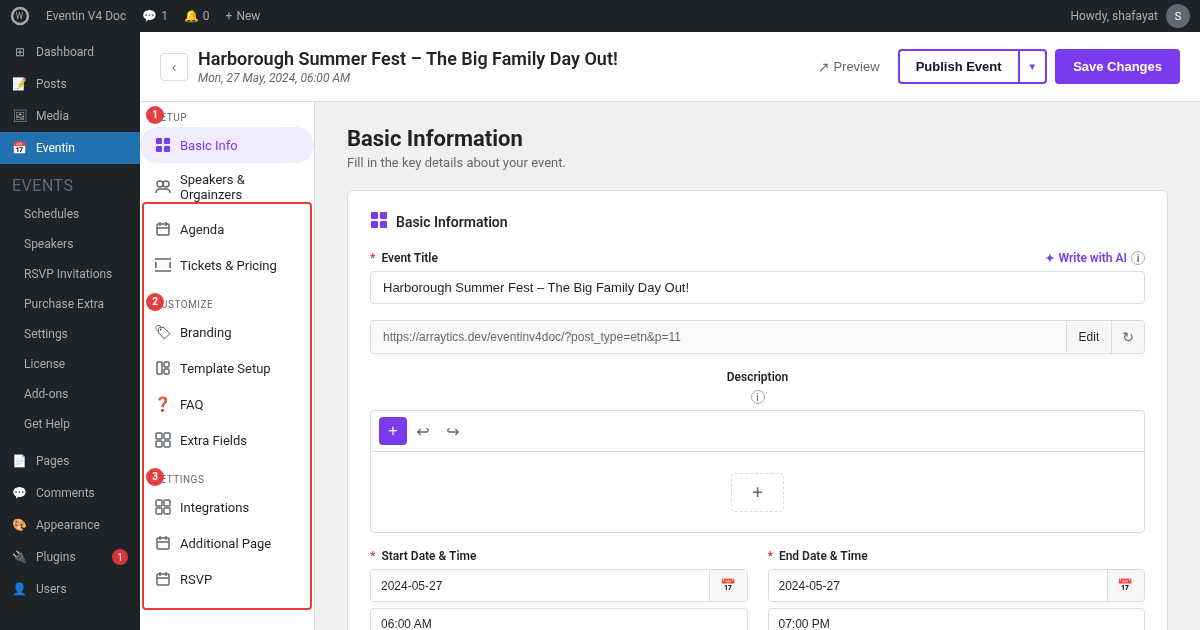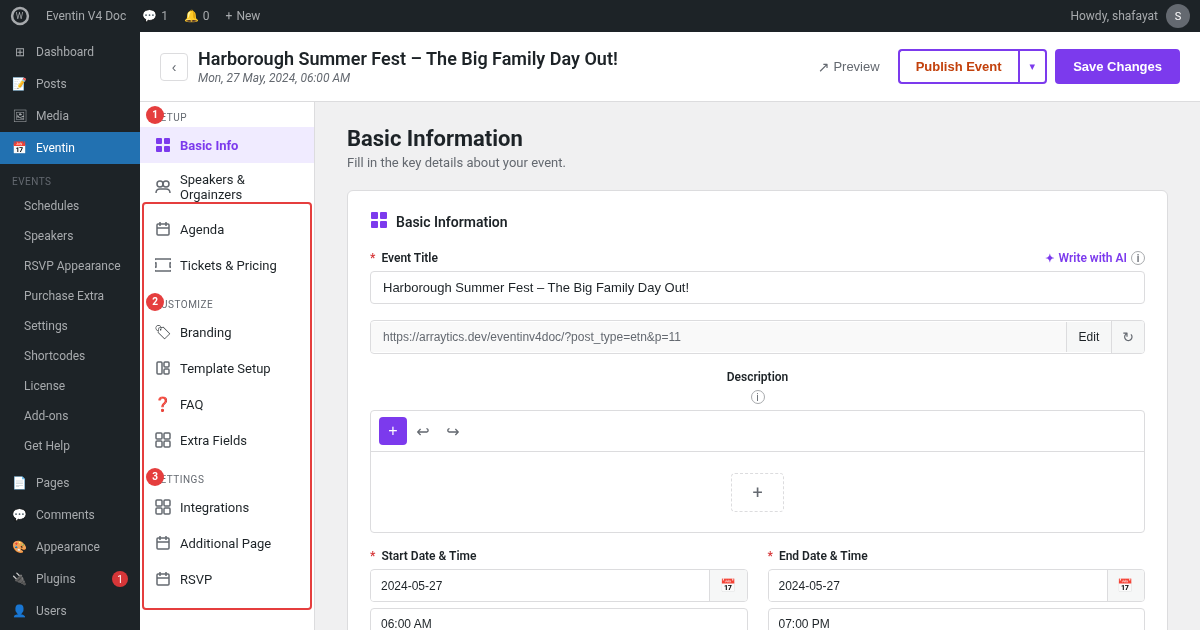--- a/index.html
+++ b/index.html
@@ -58,21 +58,21 @@
       gap: 8px;
       padding: 8px 12px;
       cursor: pointer;
       font-size: 12px;
       color: #a7aaad;
     }
     .sidebar-item.active { background: #2271b1; color: #fff; }
     .sidebar-icon { width: 16px; height: 16px; display: flex; align-items: center; justify-content: center; flex-shrink: 0; }
     .sidebar-section-label {
       padding: 12px 12px 4px;
-      font-size: 10px;
+      font-size: 16px;
       color: #646970;
       text-transform: uppercase;
       letter-spacing: 0.5px;
     }
     .sidebar-submenu { padding-left: 24px; }
 
     
     .content-area {
       flex: 1;
       display: flex;
@@ -136,21 +136,21 @@
       gap: 4px;
       padding: 6px 10px;
     }
     .publish-btn-group {
       display: flex;
       align-items: stretch;
     }
     .publish-btn {
       background: #fff;
       border: 2px solid #7c3aed;
-      color: #c2410c;
+      color: #0f172a;
       padding: 8px 16px;
       font-size: 13px;
       font-weight: 600;
       cursor: pointer;
       border-right: none;
       border-radius: 4px 0 0 4px;
     }
     .publish-dropdown {
       background: #fff;
       border: 2px solid #7c3aed;
@@ -212,21 +212,22 @@
       gap: 8px;
       padding: 9px 14px;
       cursor: pointer;
       font-size: 13px;
       color: #1d2327;
       position: relative;
     }
     .nav-item.active {
       background: #f0ebff;
       color: #7c3aed;
-      font-weight: 700;
+      font-weight: 400;
+      border-radius: 18px;
     }
     .nav-item-icon {
       width: 18px; height: 18px;
       display: flex; align-items: center; justify-content: center;
       flex-shrink: 0;
       font-size: 14px;
     }
     .badge-num {
       position: absolute;
       left: 6px;
@@ -511,30 +512,27 @@
     </div>
 
     <div class="sidebar-section-label">Events</div>
     <div class="sidebar-item sidebar-submenu">
         <span>Schedules</span>
       </div>
     <div class="sidebar-item sidebar-submenu">
         <span>Speakers</span>
       </div>
     <div class="sidebar-item sidebar-submenu">
-        <span>RSVP Appearance</span>
+        <span>RSVP Invitations</span>
       </div>
     <div class="sidebar-item sidebar-submenu">
         <span>Purchase Extra</span>
       </div>
     <div class="sidebar-item sidebar-submenu">
         <span>Settings</span>
-      </div>
-    <div class="sidebar-item sidebar-submenu">
-        <span>Shortcodes</span>
       </div>
     <div class="sidebar-item sidebar-submenu">
         <span>License</span>
       </div>
     <div class="sidebar-item sidebar-submenu">
         <span>Add-ons</span>
       </div>
     <div class="sidebar-item sidebar-submenu">
         <span>Get Help</span>
       </div>

